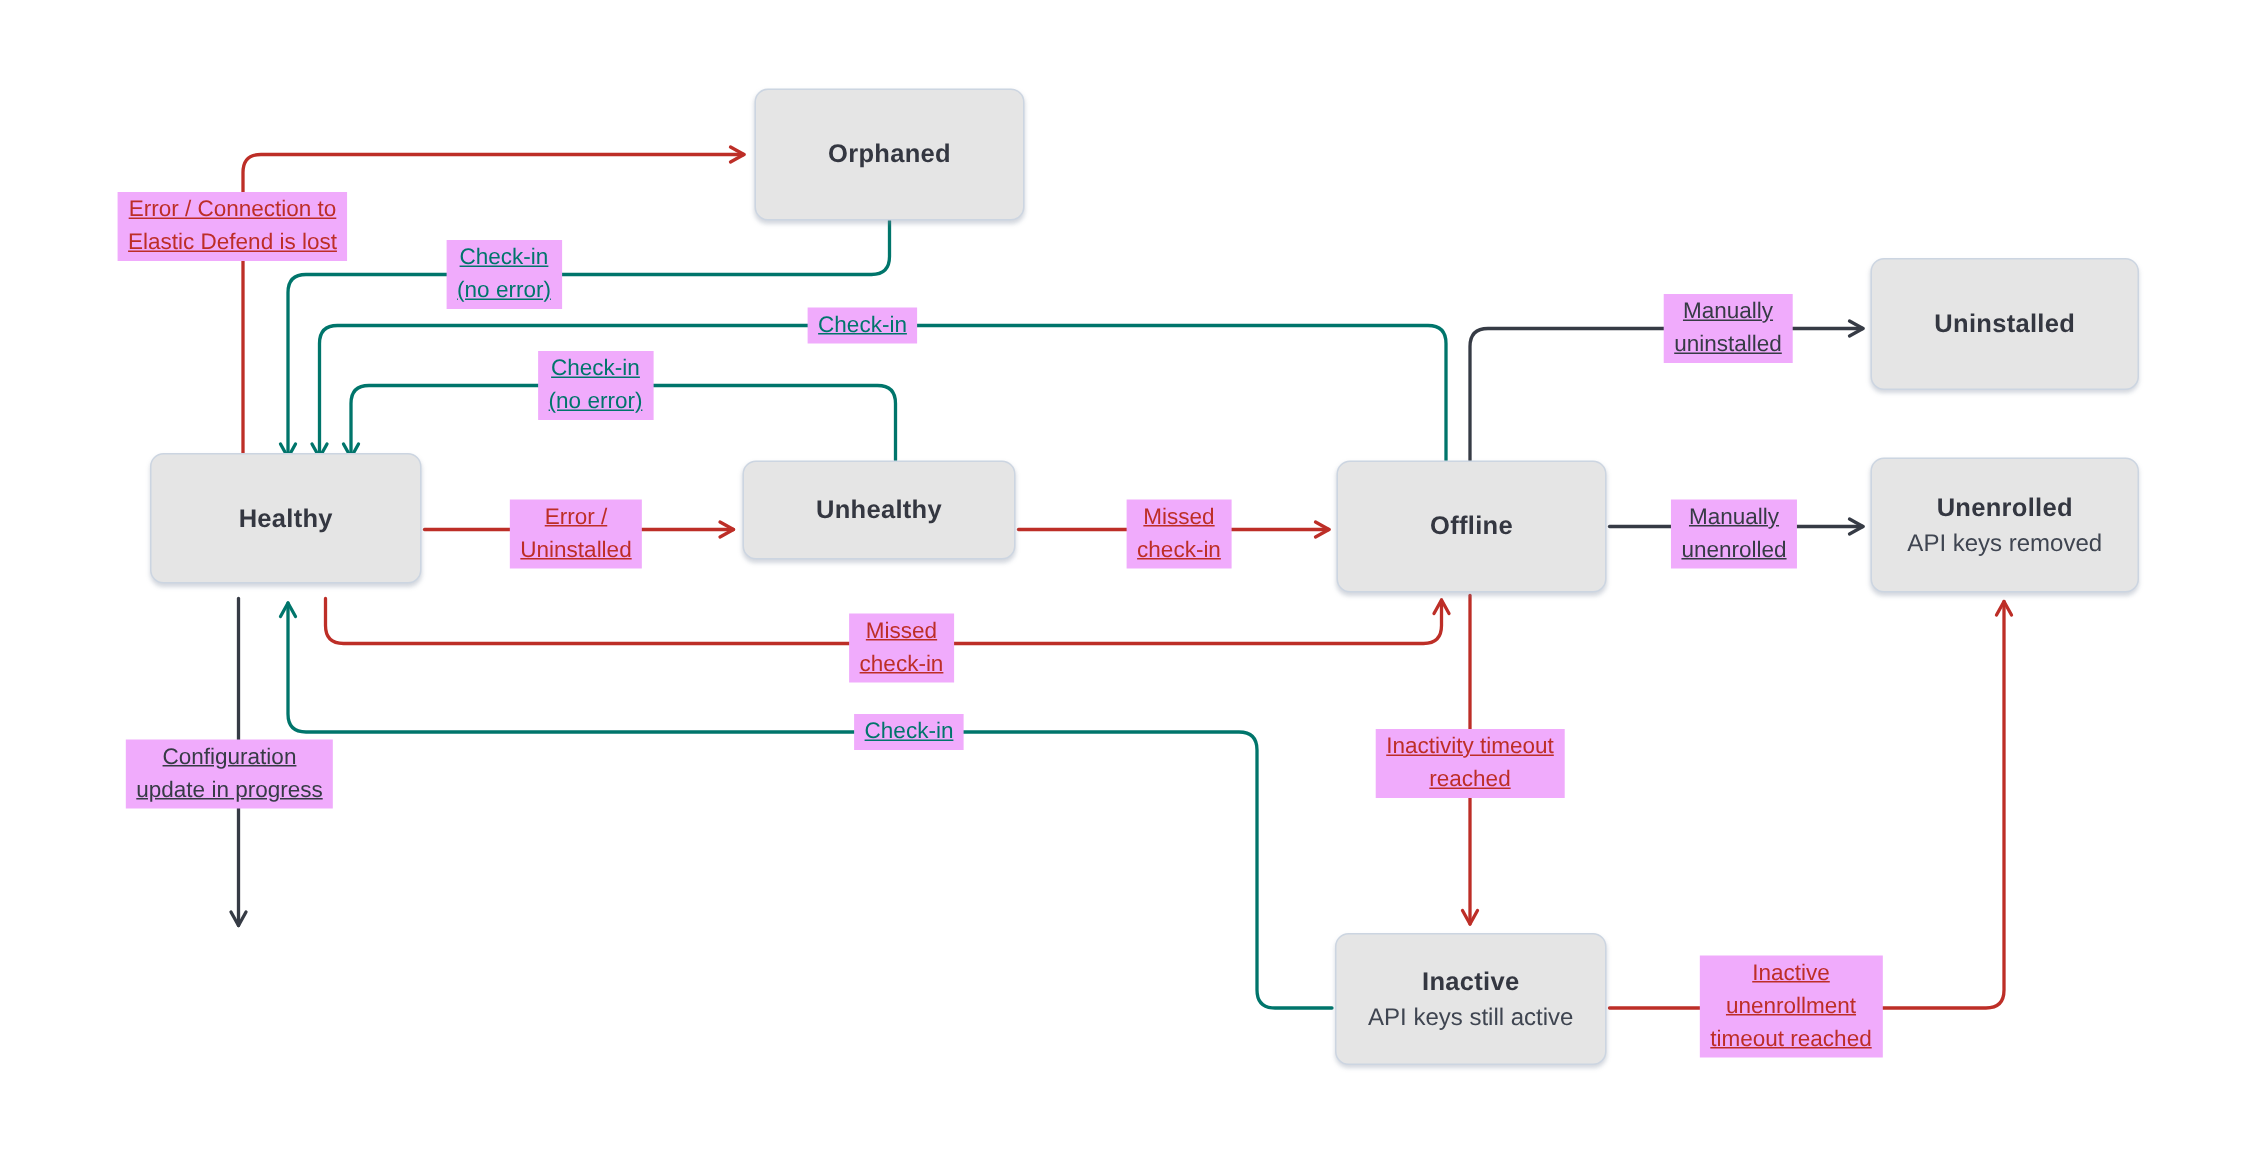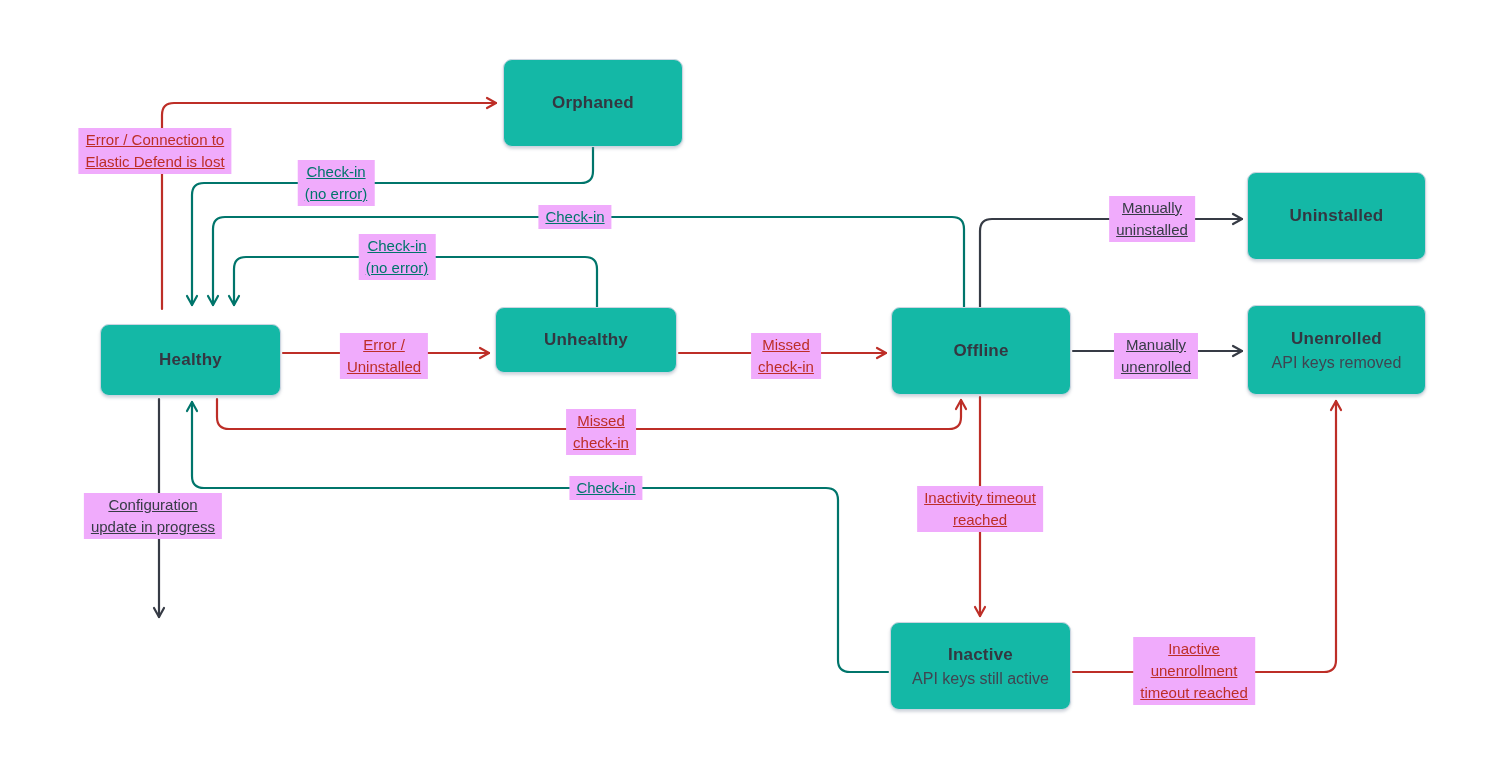--- a/index.html
+++ b/index.html
@@ -6,21 +6,21 @@
   .canvas{
     position:relative;
     width:1494px;height:769px;
     background:#ffffff;
     font-family:"Liberation Sans", sans-serif;
     overflow:hidden;
   }
   .flow-svg{position:absolute;left:0;top:0;width:1494px;height:769px;}
   .node{
     position:absolute;
-    background:#14b8a6;
+    background:#e5e5e5;
     border:1.5px solid #ccd5e1;
     border-radius:9px;
     box-shadow:0 2px 3px rgba(130,140,160,0.35);
     display:flex;flex-direction:column;
     align-items:center;justify-content:center;
     gap:5px;
     box-sizing:border-box;
   }
   .node-title{
     font-size:17px;font-weight:bold;color:#343741;letter-spacing:.2px;
@@ -85,21 +85,21 @@
 
     <path d="M 980 397 L 980 616" stroke-width="2.2" stroke-linecap="round" marker-end="url(#m-error)" stroke="#bd2e27"></path>
 
     <path d="M 1073 672 L 1324 672 Q 1336 672 1336 660 L 1336 401" stroke-width="2.2" stroke-linecap="round" marker-end="url(#m-error)" stroke="#bd2e27"></path>
   </svg>
 
   <div class="node" style="left:503px;top:59px;width:180px;height:88px">
     <div class="node-title">Orphaned</div>
   </div>
 
-  <div class="node" style="left:100px;top:324px;width:181px;height:72px">
+  <div class="node" style="left:100px;top:302px;width:181px;height:87px">
     <div class="node-title">Healthy</div>
   </div>
 
   <div class="node" style="left:495px;top:307px;width:182px;height:66px">
     <div class="node-title">Unhealthy</div>
   </div>
 
   <div class="node" style="left:891px;top:307px;width:180px;height:88px">
     <div class="node-title">Offline</div>
   </div>

